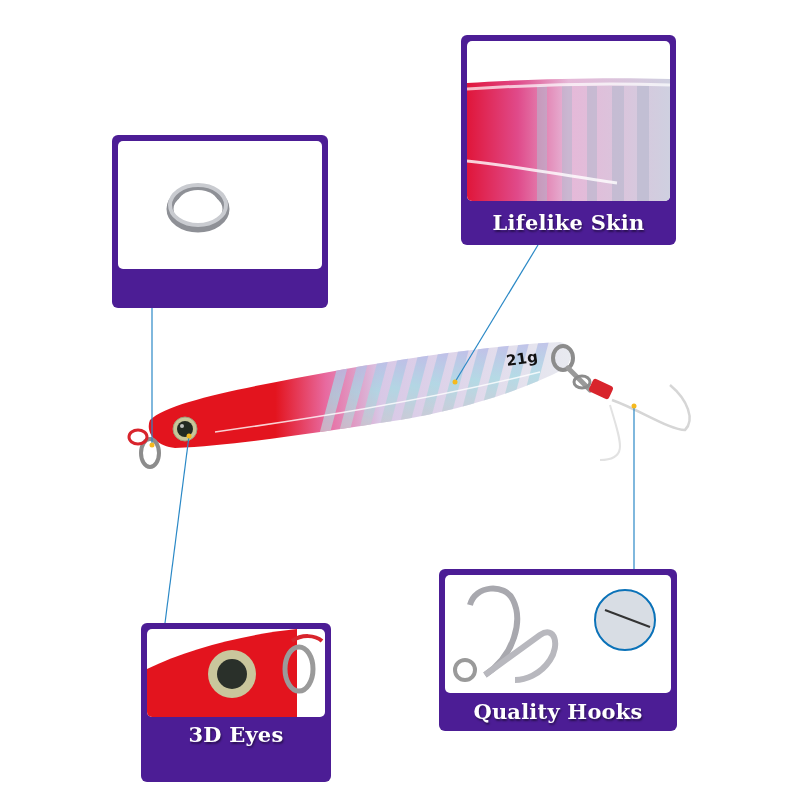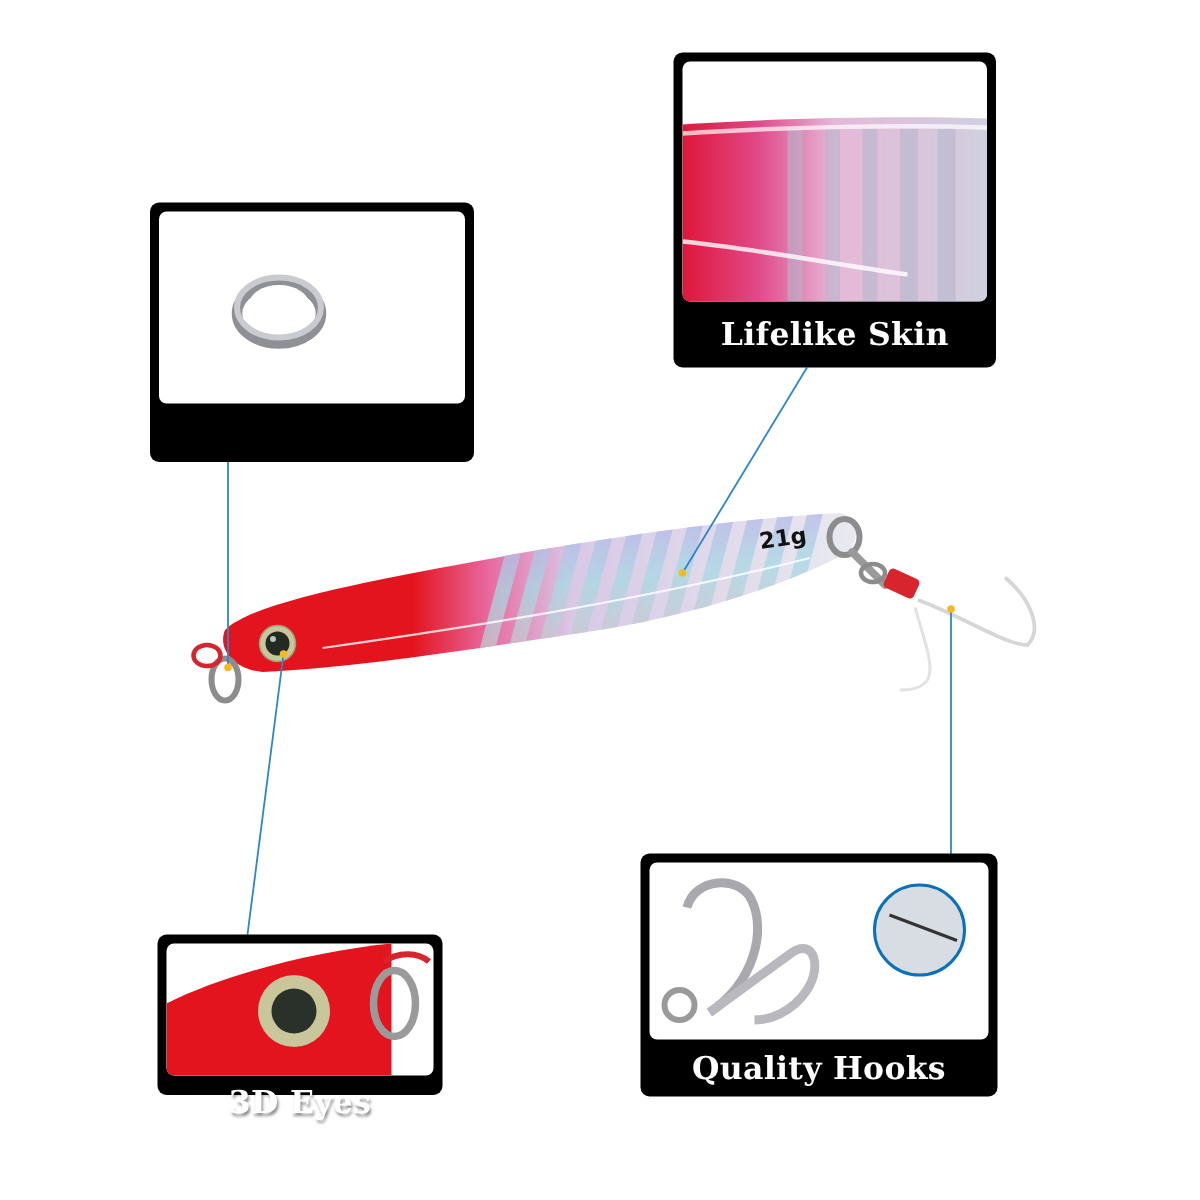--- a/index.html
+++ b/index.html
@@ -1,22 +1,23 @@
 <!DOCTYPE html>
 <html><head>
 <meta charset="utf-8">
 <style>
   html, body { margin:0; padding:0; }
   body {
     width:800px; height:800px; background:#ffffff; position:relative; overflow:hidden;
     font-family: "DejaVu Serif", "Liberation Serif", serif;
   }
   .callout {
-    position:absolute; background:#000000; border-radius:6px; box-sizing:border-box;
+    position:absolute; background:#4c1d95; border-radius:6px; box-sizing:border-box;
     padding:6px 6px 0 6px;
+    margin-left:12px;
   }
   .callout .photo {
     background:#ffffff; border-radius:5px; position:relative; overflow:hidden;
   }
   .callout .label {
     color:#ffffff; text-align:center; font-weight:bold; font-size:21px;
     text-shadow: 1px 2px 2px rgba(0,0,0,0.45);
     letter-spacing:0.2px;
   }
   .stage { position:absolute; left:0; top:0; width:800px; height:800px; }
@@ -128,21 +129,21 @@
         <rect x="145" y="45" width="12" height="115"></rect>
         <rect x="170" y="45" width="12" height="115"></rect>
       </g>
       <path d="M0,120 C50,125 100,135 150,142" stroke="#ffffff" stroke-width="3" fill="none" opacity="0.8"></path>
       <path d="M0,48 C60,44 140,42 203,44" stroke="#ffffff" stroke-width="3" fill="none" opacity="0.7"></path>
     </svg>
   </div>
   <div class="label" style="line-height:44px;">Lifelike Skin</div>
 </div>
 
-<div class="callout" style="left:105px; top:623px; width:190px; height:107px;">
+<div class="callout" style="left:129px; top:623px; width:190px; height:159px;">
   <div class="photo" style="height:88px;">
     <svg width="178" height="88" viewBox="0 0 178 88">
       <path d="M0,40 C40,20 100,5 150,0 L150,88 L0,88 Z" fill="#e3141e"></path>
       <circle cx="85" cy="45" r="24" fill="#c9c69c"></circle>
       <circle cx="85" cy="45" r="15" fill="#2a302a"></circle>
       <ellipse cx="152" cy="40" rx="14" ry="22" fill="none" stroke="#9a9a9a" stroke-width="5"></ellipse>
       <path d="M145,12 C155,5 168,6 175,12" stroke="#d8242c" stroke-width="4" fill="none"></path>
     </svg>
   </div>
   <div class="label" style="line-height:35px;">3D Eyes</div>

